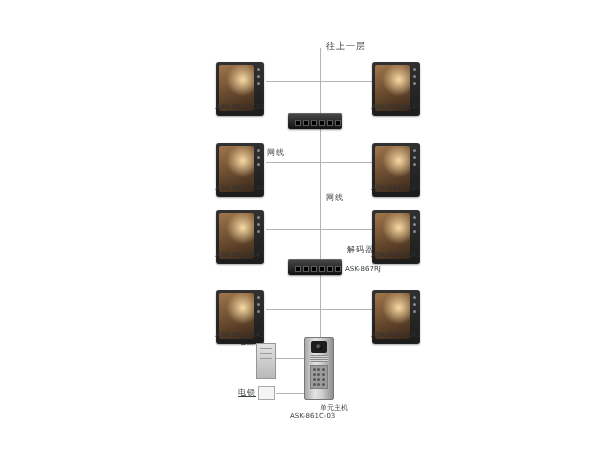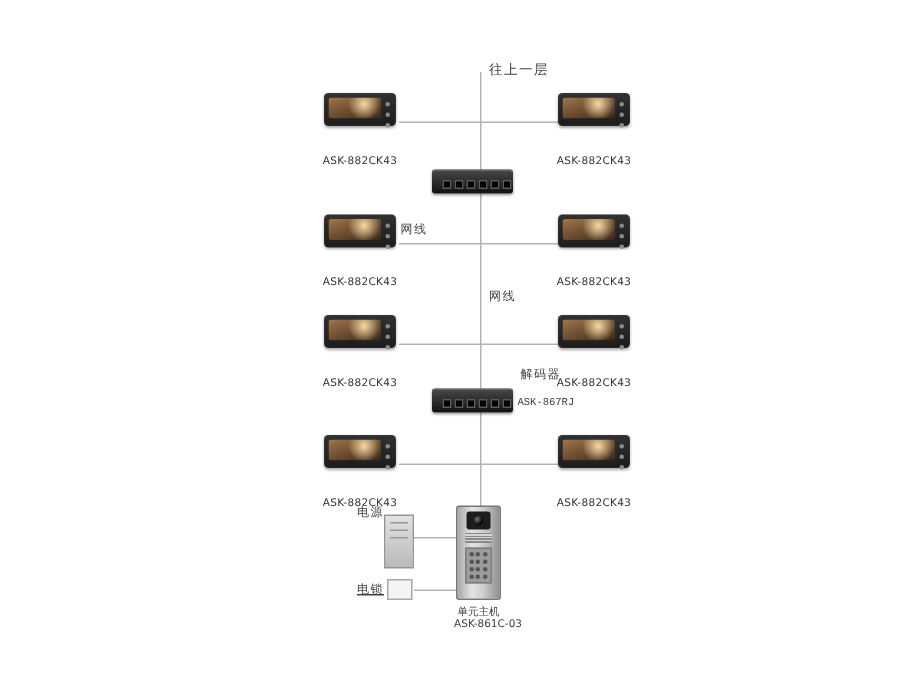--- a/index.html
+++ b/index.html
@@ -15,27 +15,27 @@
   .row-line{left:266px;width:106px;}
   .r1{top:81px;} .r2{top:162px;} .r3{top:229px;} .r4{top:309px;}
   .power-line{left:276px;top:358px;width:28px;}
   .lock-line{left:276px;top:393px;width:28px;}
   
   .lbl{position:absolute;font-size:8px;color:#3c4440;letter-spacing:1px;white-space:nowrap;}
   .lbl-top{left:326px;top:40px;font-size:9px;}
   .lbl-cable1{left:267px;top:147px;}
   .lbl-cable2{left:326px;top:192px;}
   .lbl-decoder{left:347px;top:244px;}
-  .lbl-decoder-model{left:345px;top:265px;font-size:7px;letter-spacing:0;font-family:Liberation Mono, monospace;}
+  .lbl-decoder-model{left:345px;top:265px;font-size:7px;letter-spacing:0;}
   .lbl-power{left:238px;top:336px;}
   .lbl-lock{left:238px;top:387px;text-decoration:underline;}
-  .lbl-station{left:290px;top:403px;width:58px;text-align:center;font-size:7px;letter-spacing:0;}
-  .lbl-station-model{left:290px;top:412px;width:58px;text-align:right;font-size:7px;letter-spacing:0;}
-  
-  .monitor{position:absolute;width:48px;height:22px;}
+  .lbl-station{left:290px;top:403px;width:58px;text-align:right;font-size:7px;letter-spacing:0;}
+  .lbl-station-model{left:290px;top:412px;width:58px;text-align:left;font-size:7px;letter-spacing:0;}
+  
+  .monitor{position:absolute;width:48px;height:54px;}
   .m1{left:216px;top:62px;}  .m2{left:372px;top:62px;}
   .m3{left:216px;top:143px;} .m4{left:372px;top:143px;}
   .m5{left:216px;top:210px;} .m6{left:372px;top:210px;}
   .m7{left:216px;top:290px;} .m8{left:372px;top:290px;}
   .frame{
     position:absolute;inset:0;background:linear-gradient(#313131,#1c1c1c);
     border-radius:3px;box-shadow:0 1px 2px rgba(0,0,0,.35), inset 0 0 1px #555;
   }
   .screen{
     position:absolute;left:3px;top:3px;right:10px;bottom:5px;border-radius:2px;

